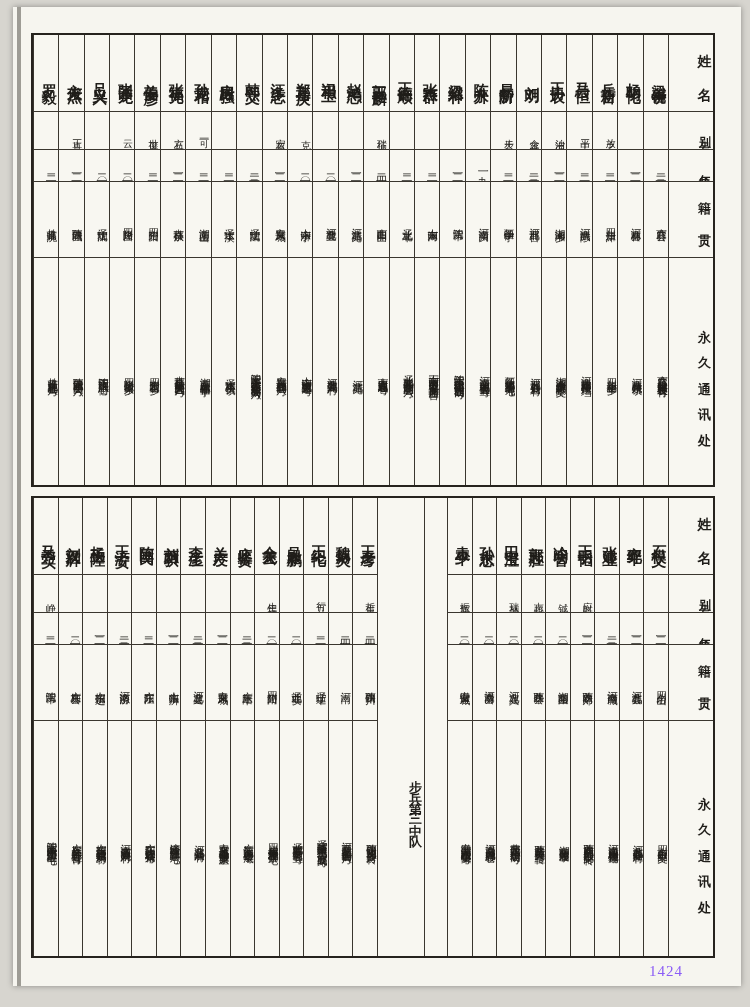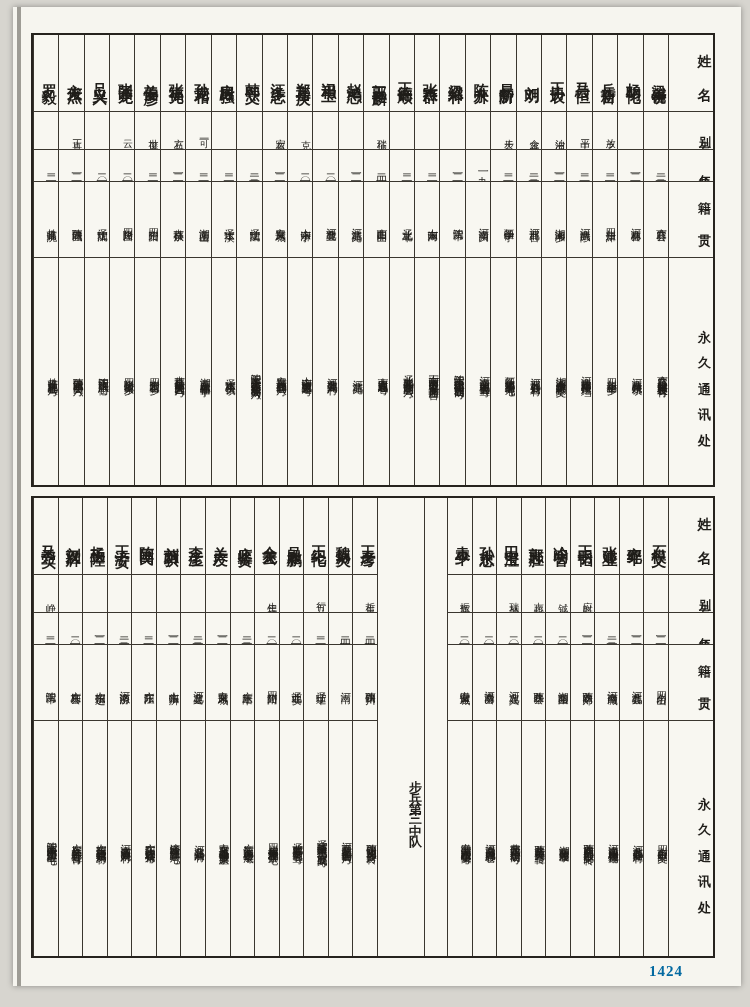--- a/index.html
+++ b/index.html
@@ -53,23 +53,22 @@
   .h-age{height:32px;font-size:12px;letter-spacing:3px;padding-top:2px;}
   .h-native{height:76px;font-size:13px;letter-spacing:32px;padding-top:8px;}
   .h-addr{flex:1;border-bottom:none;font-size:13px;letter-spacing:26px;padding-top:24px;}
   
   .divcol-empty{flex:0 0 22px;}
   .divcol-empty .cell{flex:1;border-bottom:none;}
   .divcol-label{flex:0 0 46px;}
   .divcol-label .cell{flex:1;border-bottom:none;font-size:13px;font-weight:bold;letter-spacing:11px;padding-top:152px;}
   .pageno{
     text-align:right;padding-right:42px;margin-top:5px;
-    font-size:15px;letter-spacing:1px;color:#0369a1;
+    font-size:15px;letter-spacing:1px;color:#8b5cf6;
     font-family:"Liberation Serif","DejaVu Serif",serif;
-    font-weight:bold;
   }
 </style>
 </head>
 <body>
 
 <div class="paper">
   <div class="binding-strip"></div>
   <div class="content">
 
     <div class="rtable top">

